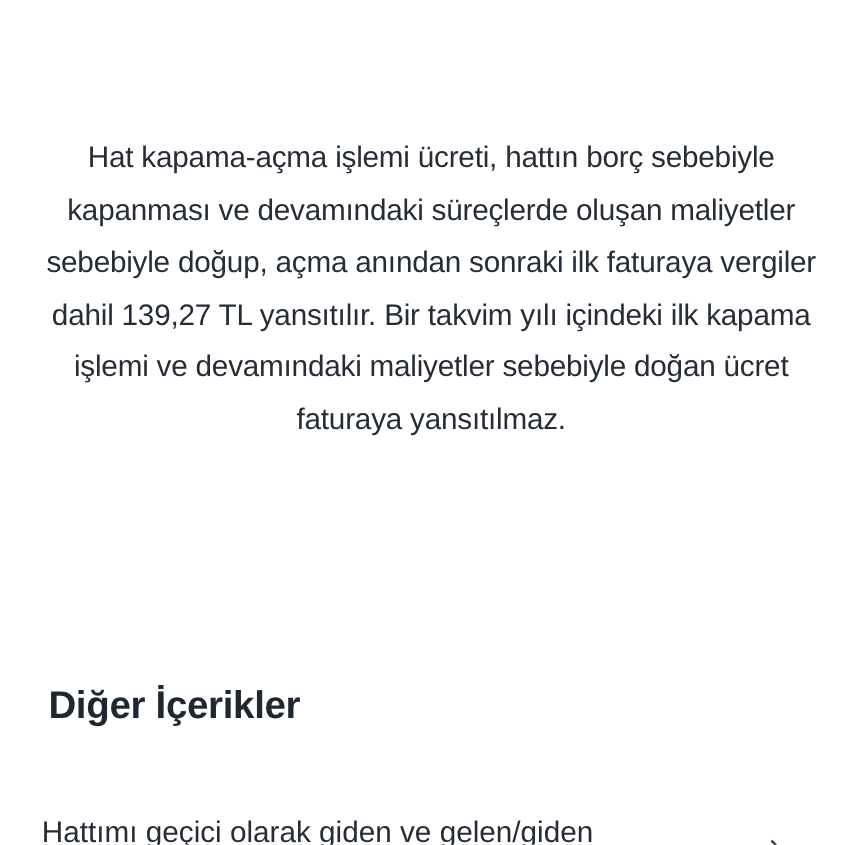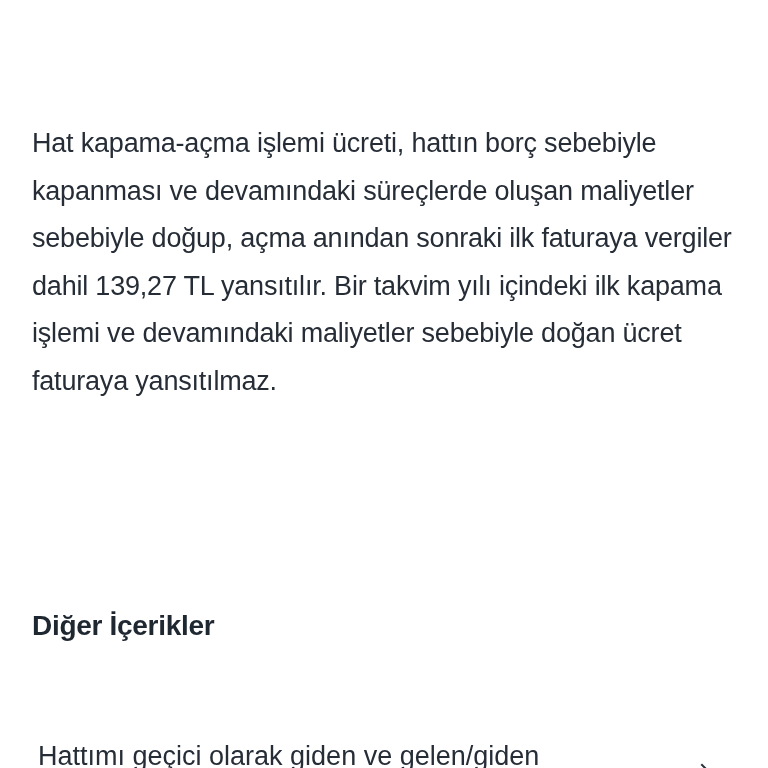--- a/index.html
+++ b/index.html
@@ -18,29 +18,30 @@
     .paragraph {
       position: absolute;
       left: 32px;
       top: 120px;
       width: 720px;
       font-size: 27px;
       line-height: 47.5px;
       letter-spacing: -0.2px;
       color: #262d36;
       margin: 0;
+      text-align: center;
     }
     .section-title {
       position: absolute;
       left: 32px;
       top: 610px;
-      font-size: 28px;
+      font-size: 35px;
       font-weight: bold;
       color: #1f2731;
-      margin: 0;
+      margin: 12px;
       letter-spacing: -0.3px;
     }
     .list-item {
       position: absolute;
       left: 38px;
       top: 740px;
       width: 710px;
       height: 40px;
       display: flex;
       align-items: flex-start;

